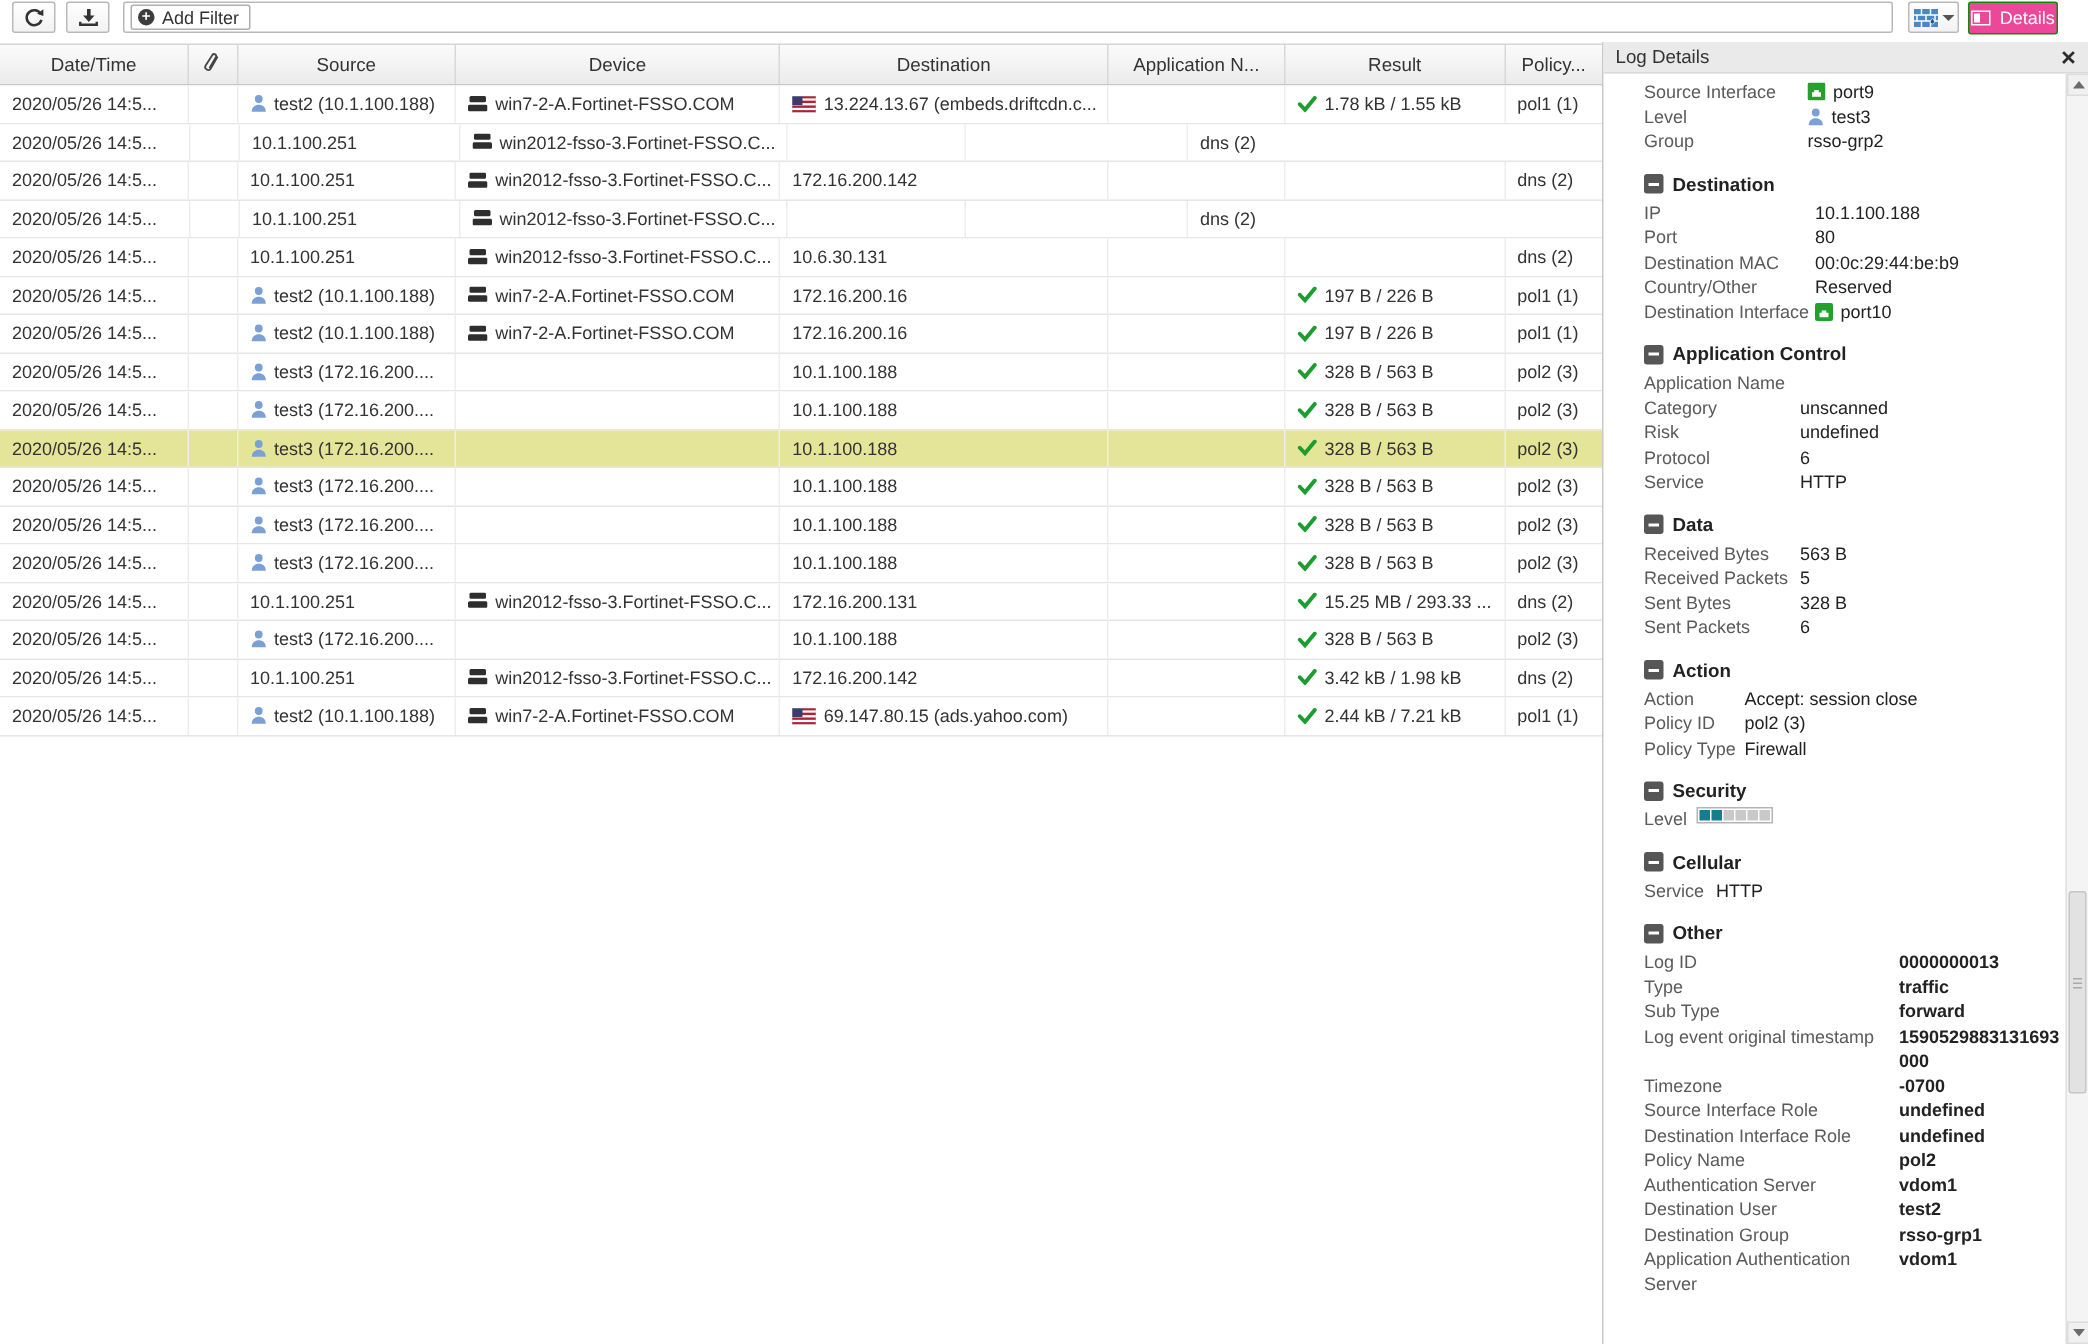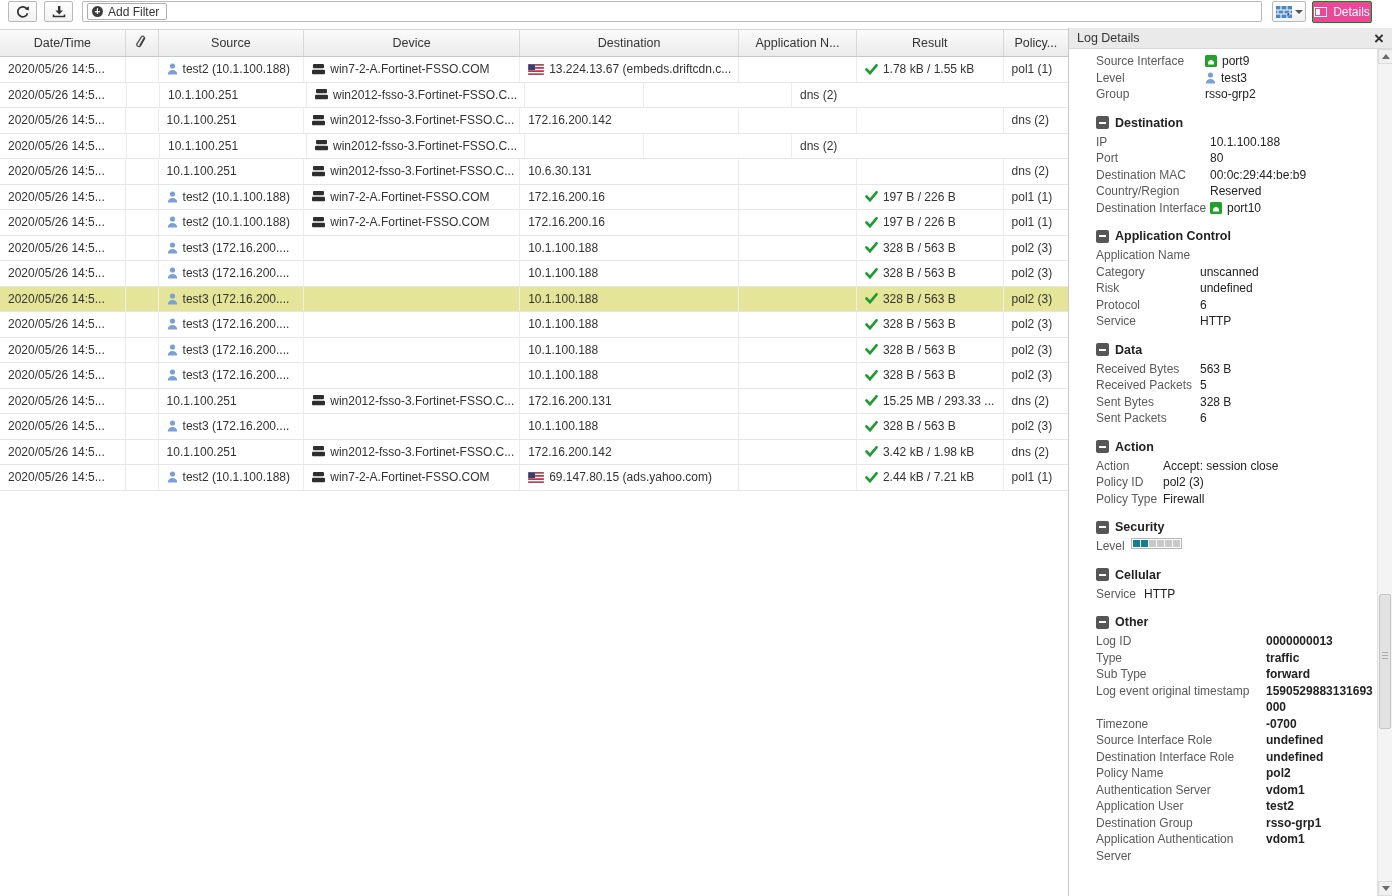--- a/index.html
+++ b/index.html
@@ -776,21 +776,21 @@
 
         <div class="prow">
           <div class="plbl">Destination MAC</div>
           <div class="pval">
 
             <span>00:0c:29:44:be:b9</span>
           </div>
         </div>
 
         <div class="prow">
-          <div class="plbl">Country/Region</div>
+          <div class="plbl">Country/Other</div>
           <div class="pval">
 
             <span>Reserved</span>
           </div>
         </div>
 
         <div class="prow">
           <div class="plbl">Destination Interface</div>
           <div class="pval">
             <span class="icsp">
@@ -956,21 +956,21 @@
           <div class="plbl">Policy Name</div>
           <div class="pval">pol2</div>
         </div>
 
         <div class="prow">
           <div class="plbl">Authentication Server</div>
           <div class="pval">vdom1</div>
         </div>
 
         <div class="prow">
-          <div class="plbl">Application User</div>
+          <div class="plbl">Destination User</div>
           <div class="pval">test2</div>
         </div>
 
         <div class="prow">
           <div class="plbl">Destination Group</div>
           <div class="pval">rsso-grp1</div>
         </div>
 
         <div class="prow">
           <div class="plbl">Application Authentication Server</div>

